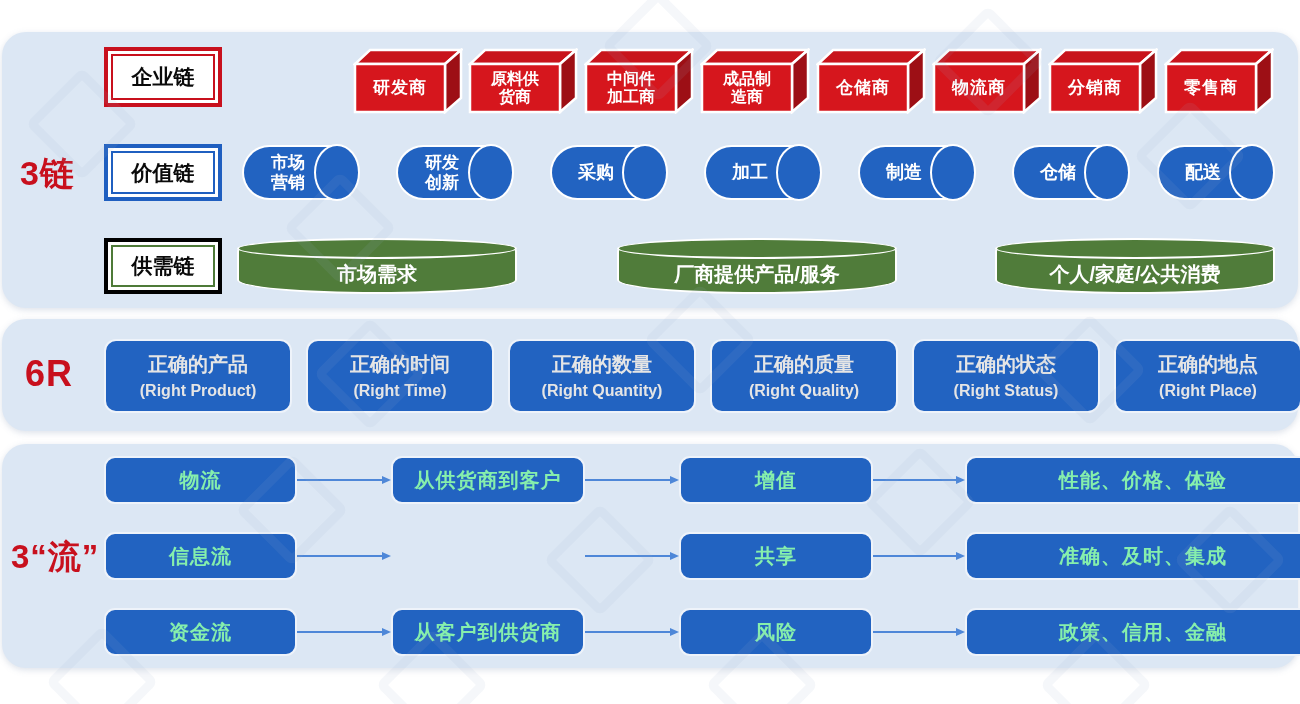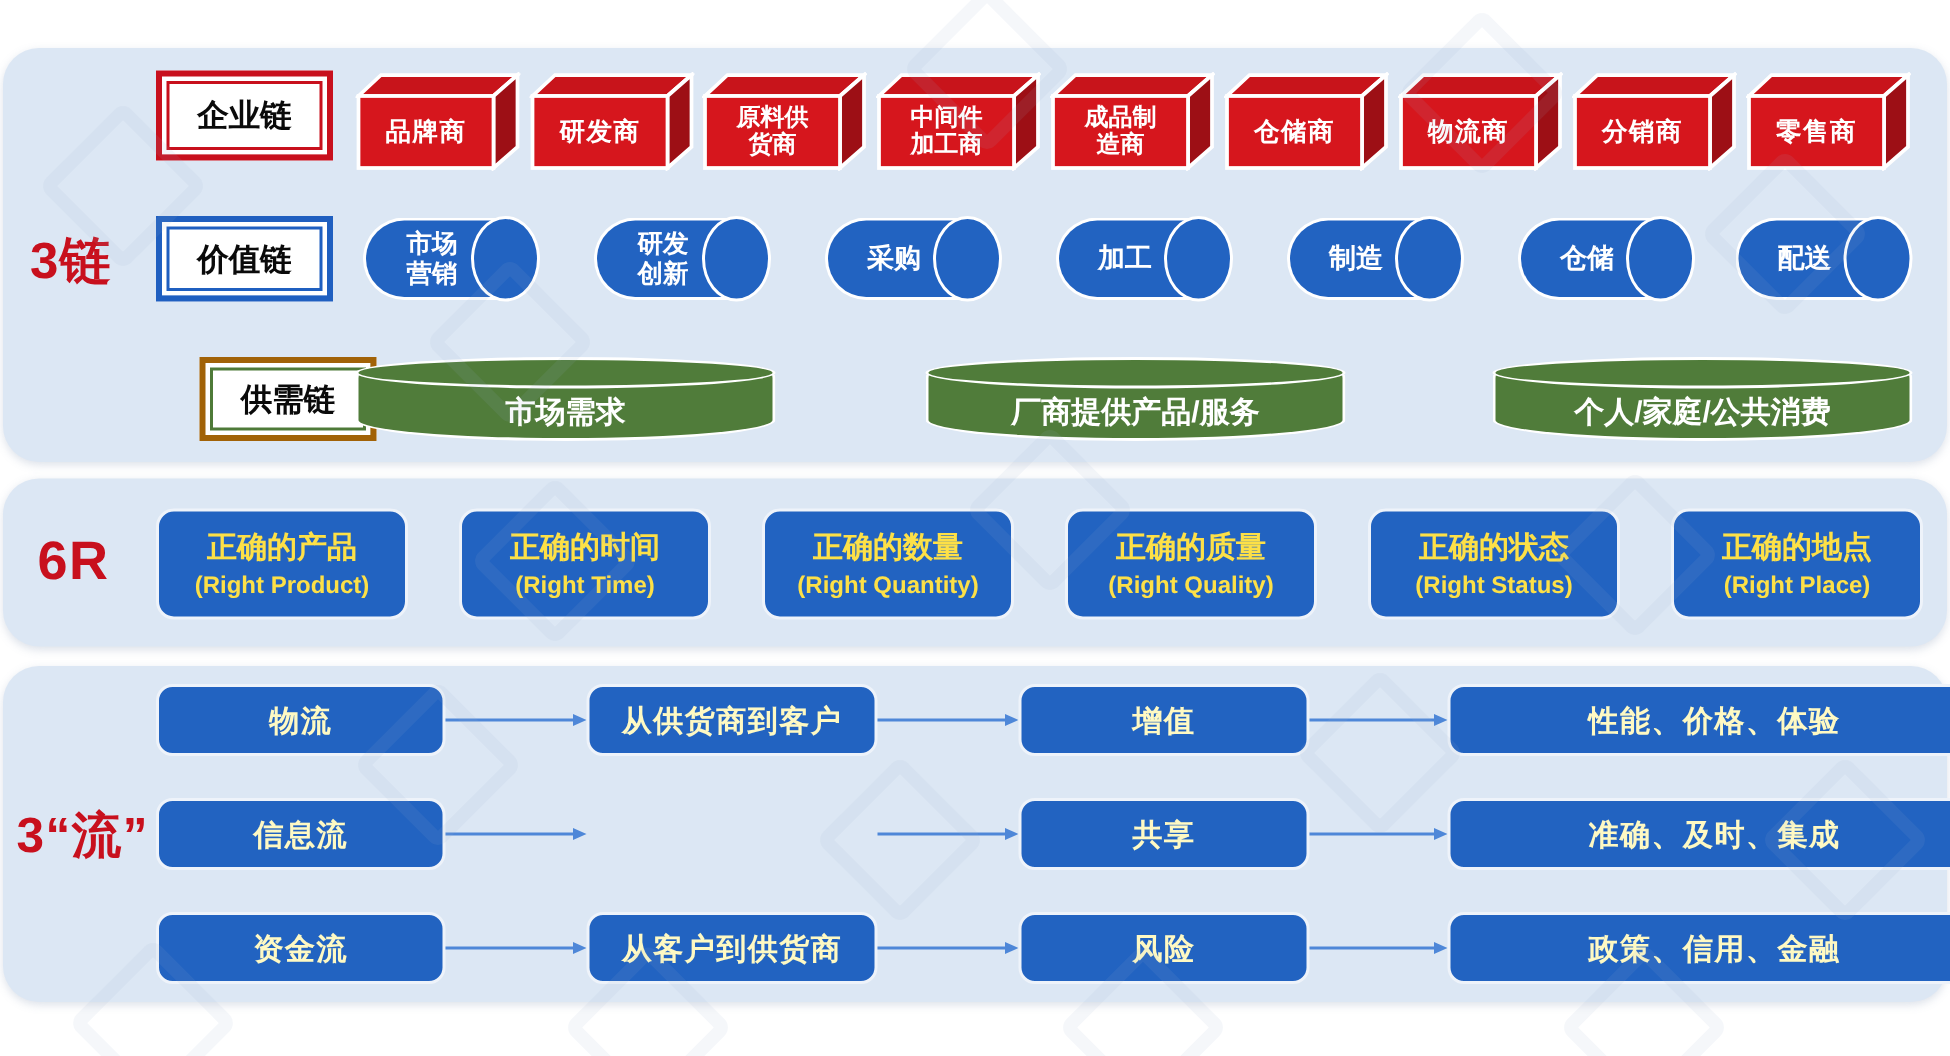--- a/index.html
+++ b/index.html
@@ -13,21 +13,21 @@
 
   .sec-label{position:absolute;color:#c8101d;font-weight:800;letter-spacing:1px;}
   .lab1{left:20px;top:151px;font-size:34px;}
   .lab2{left:25px;top:353px;font-size:36px;}
   .lab3{left:11px;top:535px;font-size:33px;}
 
   .tagbox{position:absolute;left:104px;width:118px;display:flex;align-items:center;justify-content:center;
           background:#fff;color:#0a0a0a;font-weight:800;font-size:21px;box-sizing:border-box;}
   .tag-red{top:47px;height:60px;border:4px solid #c8101d;box-shadow:inset 0 0 0 3px #fff,inset 0 0 0 5px #c8101d;}
   .tag-blue{top:144px;height:57px;border:4px solid #1f5fc0;box-shadow:inset 0 0 0 3px #fff,inset 0 0 0 5px #1f5fc0;}
-  .tag-green{top:238px;height:56px;border:4px solid #a16207;box-shadow:inset 0 0 0 3px #fff,inset 0 0 0 5px #4e7a38;margin-left:29px;}
+  .tag-green{top:238px;height:56px;border:4px solid #000000;box-shadow:inset 0 0 0 3px #fff,inset 0 0 0 5px #4e7a38;}
 
   .cube{position:absolute;top:48px;width:110px;height:66px;}
   .cube svg{position:absolute;left:0;top:0;width:110px;height:66px;}
   .cube-label{position:absolute;left:2px;top:16px;width:90px;height:48px;display:flex;align-items:center;
               justify-content:center;color:#fff;font-weight:800;font-size:17px;line-height:1.12;
               text-align:center;white-space:pre-line;letter-spacing:1px;}
 
   .cyl{position:absolute;top:144px;width:118px;height:57px;}
   .cyl-body{position:absolute;left:0;top:1px;width:95px;height:55px;background:#2263c1;
             border:2.5px solid #fff;border-right:none;border-radius:28px 0 0 28px;box-sizing:border-box;}
@@ -38,27 +38,27 @@
              text-align:left;white-space:pre-line;}
 
   .drum{position:absolute;top:238px;width:280px;height:56px;}
   .drum-body{position:absolute;left:0;right:0;top:10px;bottom:0;background:#507c3a;border:2px solid #fff;
              border-top:none;border-radius:4px 4px 50% 50% / 4px 4px 14px 14px;box-sizing:border-box;}
   .drum-top{position:absolute;left:0;right:0;top:0;height:21px;background:#507c3a;border:2px solid #fff;
             border-radius:50%;box-sizing:border-box;}
   .drum-label{position:absolute;left:0;right:0;top:16px;bottom:0;display:flex;align-items:center;
               justify-content:center;color:#fff;font-weight:800;font-size:20px;}
 
-  .rbox{position:absolute;top:339px;width:168px;height:74px;background:#2263c1;border:2px solid #eef3fa;
-        border-radius:12px;color:#fde047;text-align:center;box-sizing:border-box;}
+  .rbox{position:absolute;top:339px;width:188px;height:74px;background:#2263c1;border:2px solid #eef3fa;
+        border-radius:12px;color:#e5e5e5;text-align:center;box-sizing:border-box;}
   .rbox .cn{margin-top:10px;font-size:20px;font-weight:800;}
   .rbox .en{margin-top:4px;font-size:16px;font-weight:700;}
 
   .fbox{position:absolute;height:48px;background:#2263c1;border:2px solid #eef3fa;border-radius:11px;
-        display:flex;align-items:center;justify-content:center;color:#fef9c3;font-weight:800;font-size:20px;
+        display:flex;align-items:center;justify-content:center;color:#86efac;font-weight:800;font-size:20px;
         box-sizing:border-box;letter-spacing:1px;}
   .frow1{top:456px;} .frow2{top:532px;} .frow3{top:608px;}
   .fc1{left:104px;width:193px;} .fc2{left:391px;width:194px;} .fc3{left:679px;width:194px;} .fc4{left:965px;width:356px;}
 
   .arr{position:absolute;height:0;border-top:2px solid #4e87d8;}
   .arr::after{content:'';position:absolute;right:-8px;top:-5.5px;width:0;height:0;
               border-left:9px solid #4e87d8;border-top:4.5px solid transparent;border-bottom:4.5px solid transparent;}
   .ay1{top:479px;} .ay2{top:555px;} .ay3{top:631px;}
   .ax1{left:297px;width:86px;} .ax2{left:585px;width:86px;} .ax3{left:873px;width:84px;}
 
@@ -68,28 +68,20 @@
 </head>
 <body>
 
 <div class="canvas">
 
   <div class="panel p1"></div>
   <div class="sec-label lab1">3链</div>
 
   <div class="tagbox tag-red">企业链</div>
 
-  <div class="cube" style="left:237px">
-    <svg viewBox="0 0 110 66">
-        <polygon points="17,2 108,2 92,16 2,16" fill="#c8141b" stroke="#fff" stroke-width="2.5"></polygon>
-        <polygon points="92,16 108,2 108,50 92,64" fill="#9d0f15" stroke="#fff" stroke-width="2.5"></polygon>
-        <rect x="2" y="16" width="90" height="48" fill="#d6161d" stroke="#fff" stroke-width="2.5"></rect>
-      </svg>
-    <div class="cube-label">品牌商</div>
-  </div>
   <div class="cube" style="left:353px">
     <svg viewBox="0 0 110 66">
         <polygon points="17,2 108,2 92,16 2,16" fill="#c8141b" stroke="#fff" stroke-width="2.5"></polygon>
         <polygon points="92,16 108,2 108,50 92,64" fill="#9d0f15" stroke="#fff" stroke-width="2.5"></polygon>
         <rect x="2" y="16" width="90" height="48" fill="#d6161d" stroke="#fff" stroke-width="2.5"></rect>
       </svg>
     <div class="cube-label">研发商</div>
   </div>
   <div class="cube" style="left:468px">
     <svg viewBox="0 0 110 66">

